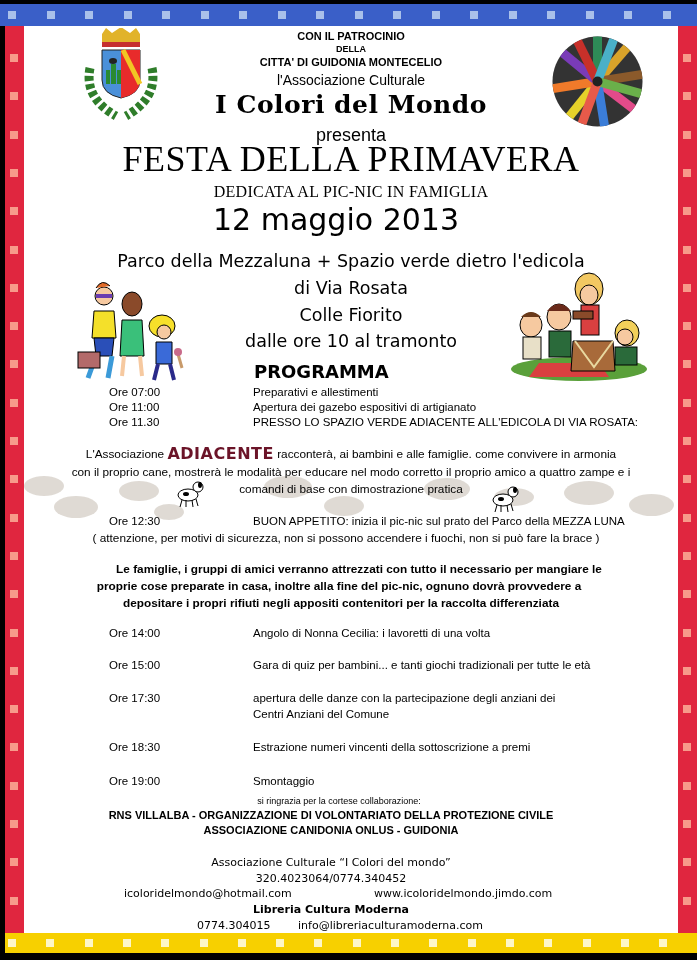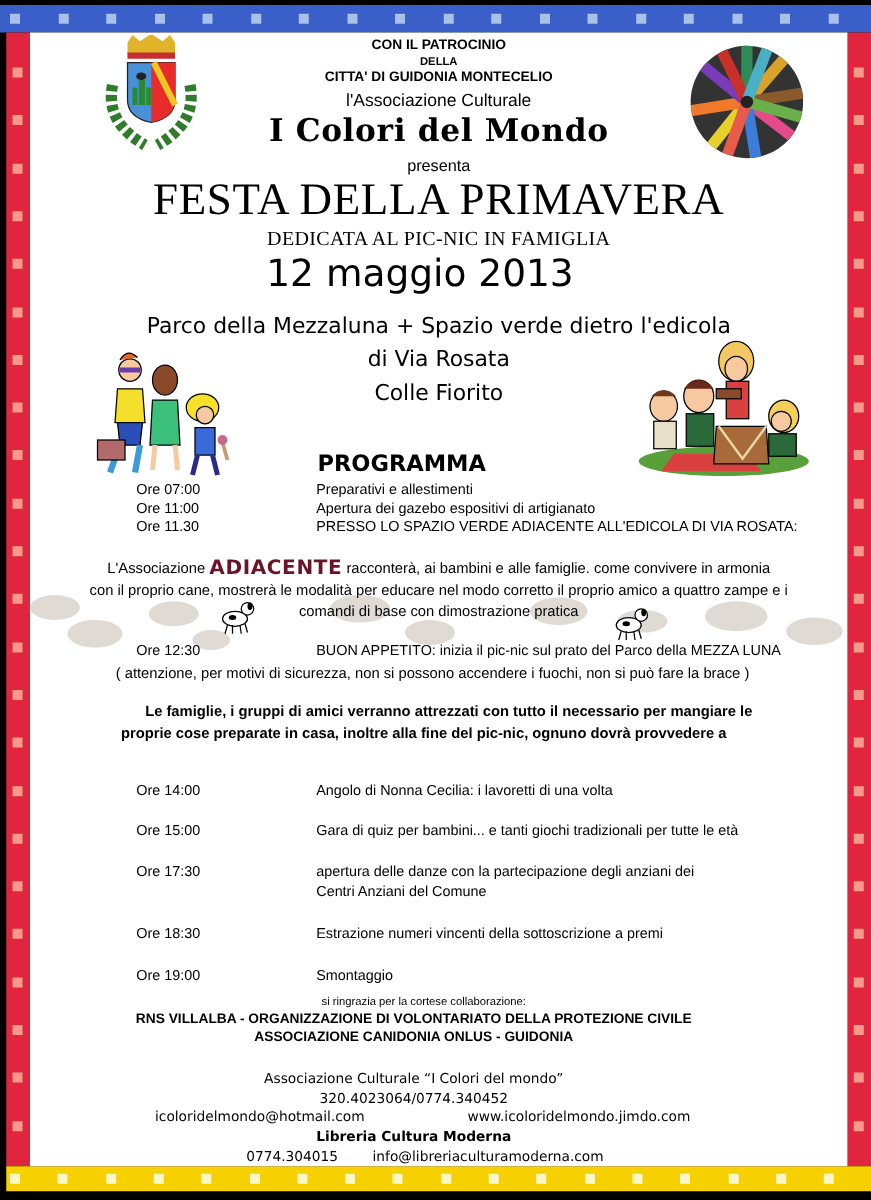--- a/index.html
+++ b/index.html
@@ -15,21 +15,21 @@
   .frame-left .sq, .frame-right .sq { left: 5px; background: #f79a8a; }
   .frame-bottom .sq { top: 6px; background: #fdf6c8; }
 
   .paper { position: absolute; left: 24px; top: 26px; width: 654px; height: 907px; background: #fff; overflow: hidden; }
 
   .c { position: absolute; left: 0; width: 654px; text-align: center; white-space: nowrap; }
 
   .patrocinio { font-family: "Liberation Sans", sans-serif; font-weight: bold; font-size: 11px; line-height: 14px; }
   .assoc-line { font-family: "Liberation Sans", sans-serif; font-size: 14px; }
   .org-name { font-family: "DejaVu Serif", serif; font-weight: 900; font-size: 25px; letter-spacing: 0.5px; }
-  .presenta { font-family: "Liberation Sans", sans-serif; font-size: 13px; }
+  .presenta { font-family: "Liberation Sans", sans-serif; font-size: 18px; }
   .festa { font-family: "Liberation Serif", serif; font-size: 36px; letter-spacing: 0.5px; }
   .dedicata { font-family: "Liberation Serif", serif; font-size: 16px; letter-spacing: 0.3px; }
   .data { font-family: "DejaVu Sans", sans-serif; font-size: 30px; }
   .loc { font-family: "DejaVu Sans", sans-serif; font-size: 17.5px; line-height: 24px; }
   .programma { font-family: "DejaVu Sans", sans-serif; font-weight: bold; font-size: 18px; position: absolute; left: 230px; }
 
   .row { position: absolute; font-family: "Liberation Sans", sans-serif; font-size: 11.5px; white-space: nowrap; }
   .time { left: 85px; }
   .desc { left: 229px; }
 
@@ -207,20 +207,21 @@
   <div class="c org-name" style="top:64px;">I Colori del Mondo</div>
   <div class="c presenta" style="top:99px;">presenta</div>
 
   <div class="c festa" style="top:112px;">FESTA DELLA PRIMAVERA</div>
   <div class="c dedicata" style="top:157px;">DEDICATA AL PIC-NIC IN FAMIGLIA</div>
   <div class="c data" style="top:176px;left:-15px;">12 maggio 2013</div>
 
   <div class="c loc" style="top:223px;">Parco della Mezzaluna + Spazio verde dietro l'edicola</div>
   <div class="c loc" style="top:250px;">di Via Rosata</div>
   <div class="c loc" style="top:277px;">Colle Fiorito</div>
+  <div class="c loc" style="top:303px;">dalle ore 10 al tramonto</div>
 
   <div class="img-abs" style="left:50px;top:250px;width:115px;height:110px;">
     <svg width="115" height="110" viewBox="0 0 115 110">
       <ellipse cx="30" cy="20" rx="9" ry="9" fill="#f6c9a0" stroke="#000"></ellipse>
       <path d="M22 12 Q28 2 36 10" fill="#e06a28" stroke="#000"></path>
       <rect x="22" y="18" width="16" height="4" fill="#6a3cb0"></rect>
       <path d="M20 35 L40 35 L42 62 L18 62 Z" fill="#f4e02a" stroke="#000"></path>
       <path d="M20 62 L40 62 L38 80 L22 80 Z" fill="#2a4fb8" stroke="#000"></path>
       <path d="M22 80 L14 102 M38 80 L34 102" stroke="#3b9ad8" stroke-width="5"></path>
       <rect x="4" y="76" width="22" height="16" fill="#b36a6a" stroke="#000"></rect>
@@ -293,20 +294,21 @@
       <path d="M8 21 L6 28 M12 21 L12 28 M18 21 L19 28 M22 20 L24 27" stroke="#000"></path>
     </svg>
   </div>
 
   <div class="row time" style="top:489px;">Ore 12:30</div>
   <div class="row desc" style="top:489px;">BUON APPETITO: inizia il pic-nic sul prato del Parco della MEZZA LUNA</div>
   <div class="c para" style="top:504px;left:-5px;">( attenzione, per motivi di sicurezza, non si possono accendere i fuochi, non si può fare la brace )</div>
 
   <div class="c bold-para" style="top:535px;left:8px;">Le famiglie, i gruppi di amici verranno attrezzati con tutto il necessario per mangiare le</div>
   <div class="c bold-para" style="top:552px;left:-12px;">proprie cose preparate in casa, inoltre alla fine del pic-nic, ognuno dovrà provvedere a</div>
+  <div class="c bold-para" style="top:569px;left:-10px;">depositare i propri rifiuti  negli appositi contenitori per la raccolta differenziata</div>
 
   <div class="row time" style="top:601px;">Ore 14:00</div>
   <div class="row desc" style="top:601px;">Angolo di Nonna Cecilia: i lavoretti di una volta</div>
   <div class="row time" style="top:633px;">Ore 15:00</div>
   <div class="row desc" style="top:633px;">Gara di quiz per bambini... e tanti giochi tradizionali per tutte le età</div>
   <div class="row time" style="top:666px;">Ore 17:30</div>
   <div class="row desc" style="top:666px;">apertura delle danze con la partecipazione degli anziani dei</div>
   <div class="row desc" style="top:682px;">Centri Anziani del Comune</div>
   <div class="row time" style="top:715px;">Ore 18:30</div>
   <div class="row desc" style="top:715px;">Estrazione numeri vincenti della sottoscrizione a premi</div>

